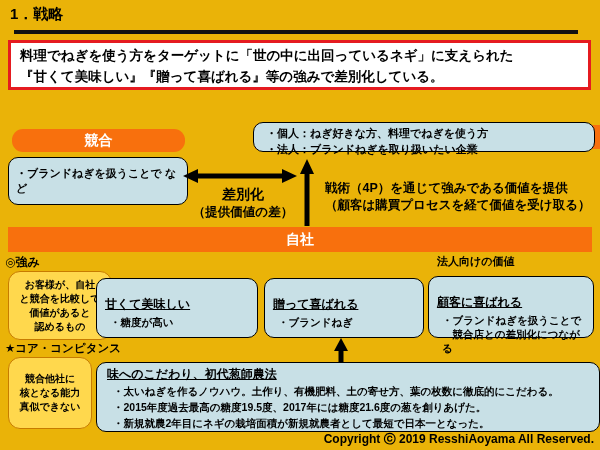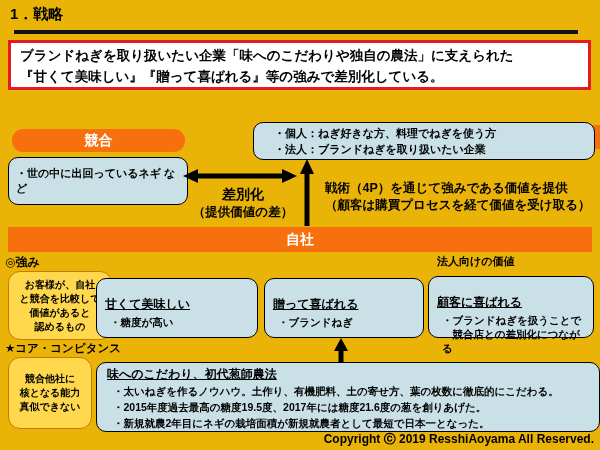--- a/index.html
+++ b/index.html
@@ -19,21 +19,21 @@
 
   .summary-box{position:absolute;left:8px;top:40px;width:583px;height:50px;border:3px solid var(--red);background:#fff;
     padding:2px 9px;font-size:13.5px;font-weight:bold;line-height:21px;}
 
   .bar{position:absolute;background:var(--orange);color:#fff;font-weight:bold;font-size:14px;text-align:center;}
   .bar-customer{left:255px;top:101px;width:404px;height:24px;line-height:24px;margin-top:24px;}
   .bar-competitor{left:12px;top:129px;width:173px;height:23px;line-height:23px;border-radius:11px;}
   .bar-company{left:8px;top:227px;width:584px;height:25px;line-height:25px;}
 
   .bluebox{position:absolute;background:var(--light_blue);border:1.5px solid #000;border-radius:10px;font-weight:bold;}
-  .customer-box{left:253px;top:122px;width:342px;height:38px;padding:2px 20px;font-size:11px;line-height:16px;}
+  .customer-box{left:253px;top:122px;width:342px;height:30px;padding:2px 12px;font-size:11px;line-height:16px;}
   .competitor-box{left:8px;top:157px;width:180px;height:48px;font-size:11px;display:flex;align-items:center;padding:0 7px;}
 
   .diff-labels{position:absolute;left:178px;top:186px;width:130px;text-align:center;font-weight:bold;}
   .diff-label{font-size:14px;}
   .diff-sublabel{font-size:12.5px;}
 
   .tactics{position:absolute;left:325px;top:180px;font-weight:bold;font-size:12.5px;line-height:17px;}
 
   .side-label{position:absolute;font-weight:bold;font-size:12px;}
   .lbl-strengths{left:5px;top:254px;}
@@ -65,33 +65,33 @@
 </style>
 </head>
 <body>
 
 <div class="slide">
 
   <div class="page-title">1．戦略</div>
   <div class="title-underline"></div>
 
   <div class="summary-box">
-    <div>ブランドねぎを取り扱いたい企業「味へのこだわりや独自の農法」に支えられた</div>
+    <div>料理でねぎを使う方をターゲットに「世の中に出回っているネギ」に支えられた</div>
     <div>『甘くて美味しい』『贈って喜ばれる』等の強みで差別化している。</div>
   </div>
 
   <div class="bar bar-customer">顧客ターゲット</div>
   <div class="bluebox customer-box">
     <div>・個人：ねぎ好きな方、料理でねぎを使う方</div>
     <div>・法人：ブランドねぎを取り扱いたい企業</div>
   </div>
 
   <div class="bar bar-competitor">競合</div>
   <div class="bluebox competitor-box">
-    <div>・世の中に出回っているネギ など</div>
+    <div>・ブランドねぎを扱うことで など</div>
   </div>
 
   <svg class="arrow-svg arr-diff" width="114" height="16" viewBox="0 0 114 16">
     <line x1="12" y1="8" x2="102" y2="8" stroke="#000" stroke-width="5"></line>
     <polygon points="0,8 15,1 15,15" fill="#000"></polygon>
     <polygon points="114,8 99,1 99,15" fill="#000"></polygon>
   </svg>
   <div class="diff-labels">
     <div class="diff-label">差別化</div>
     <div class="diff-sublabel">（提供価値の差）</div>

